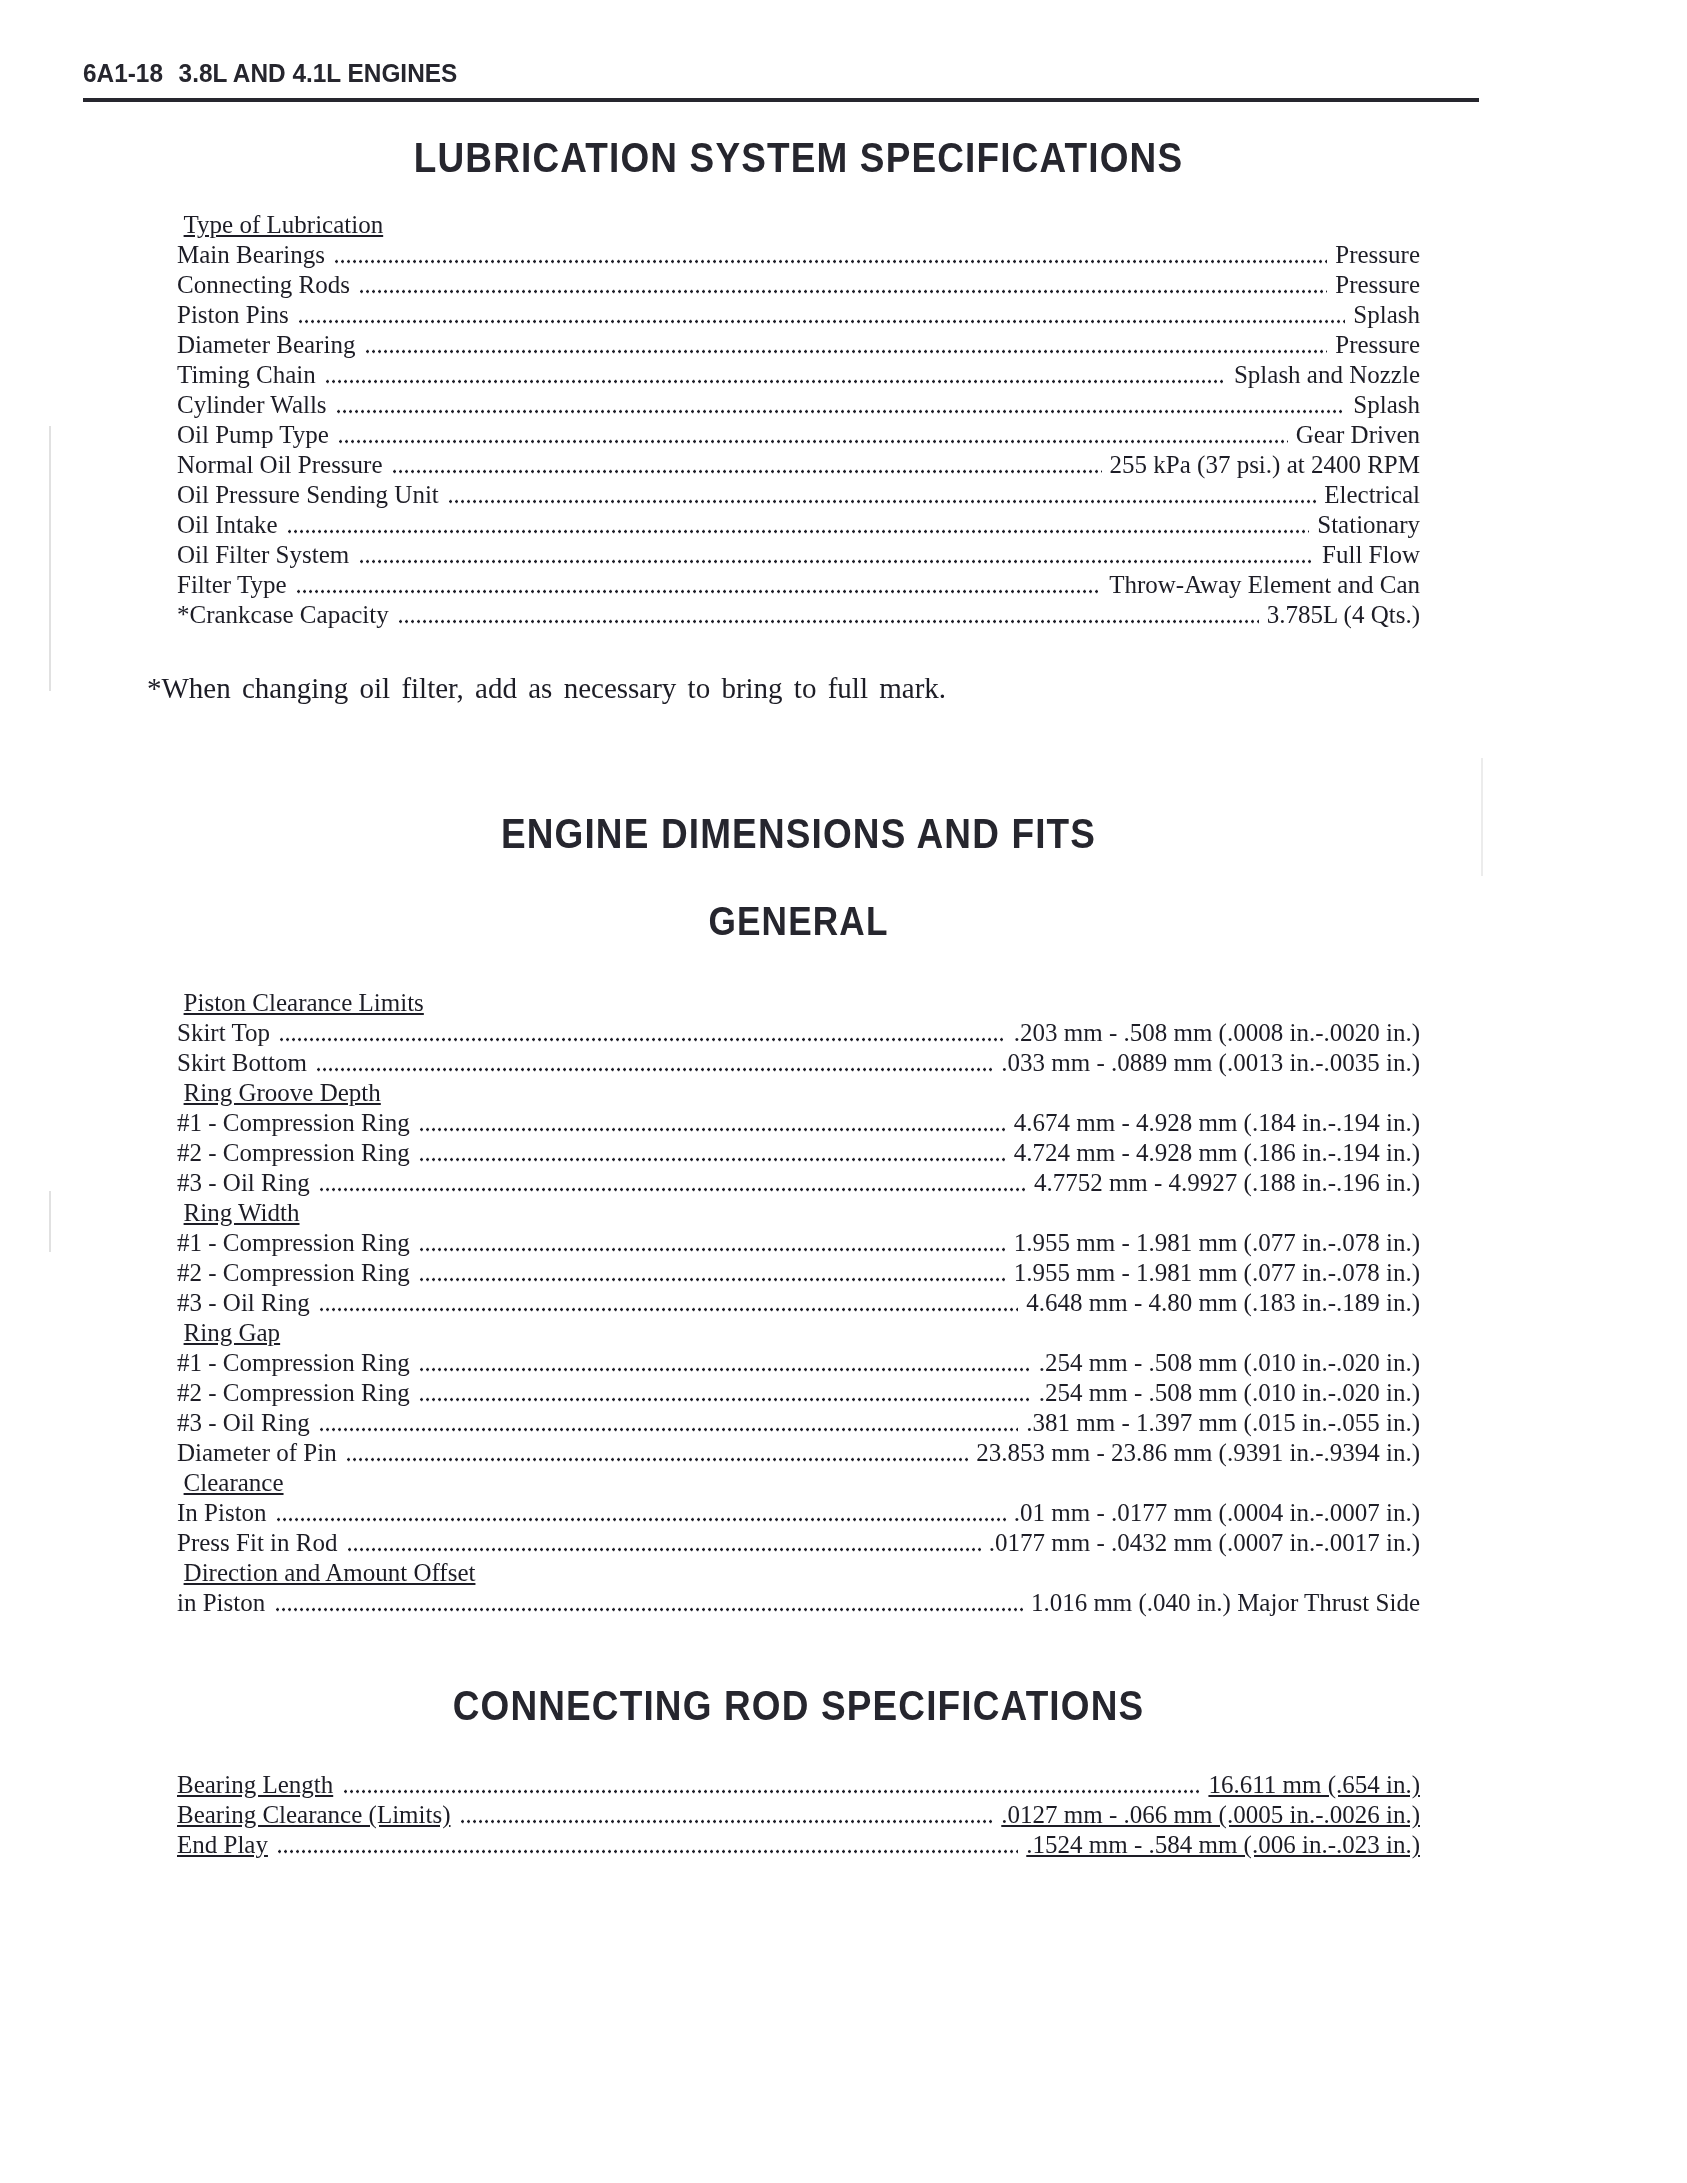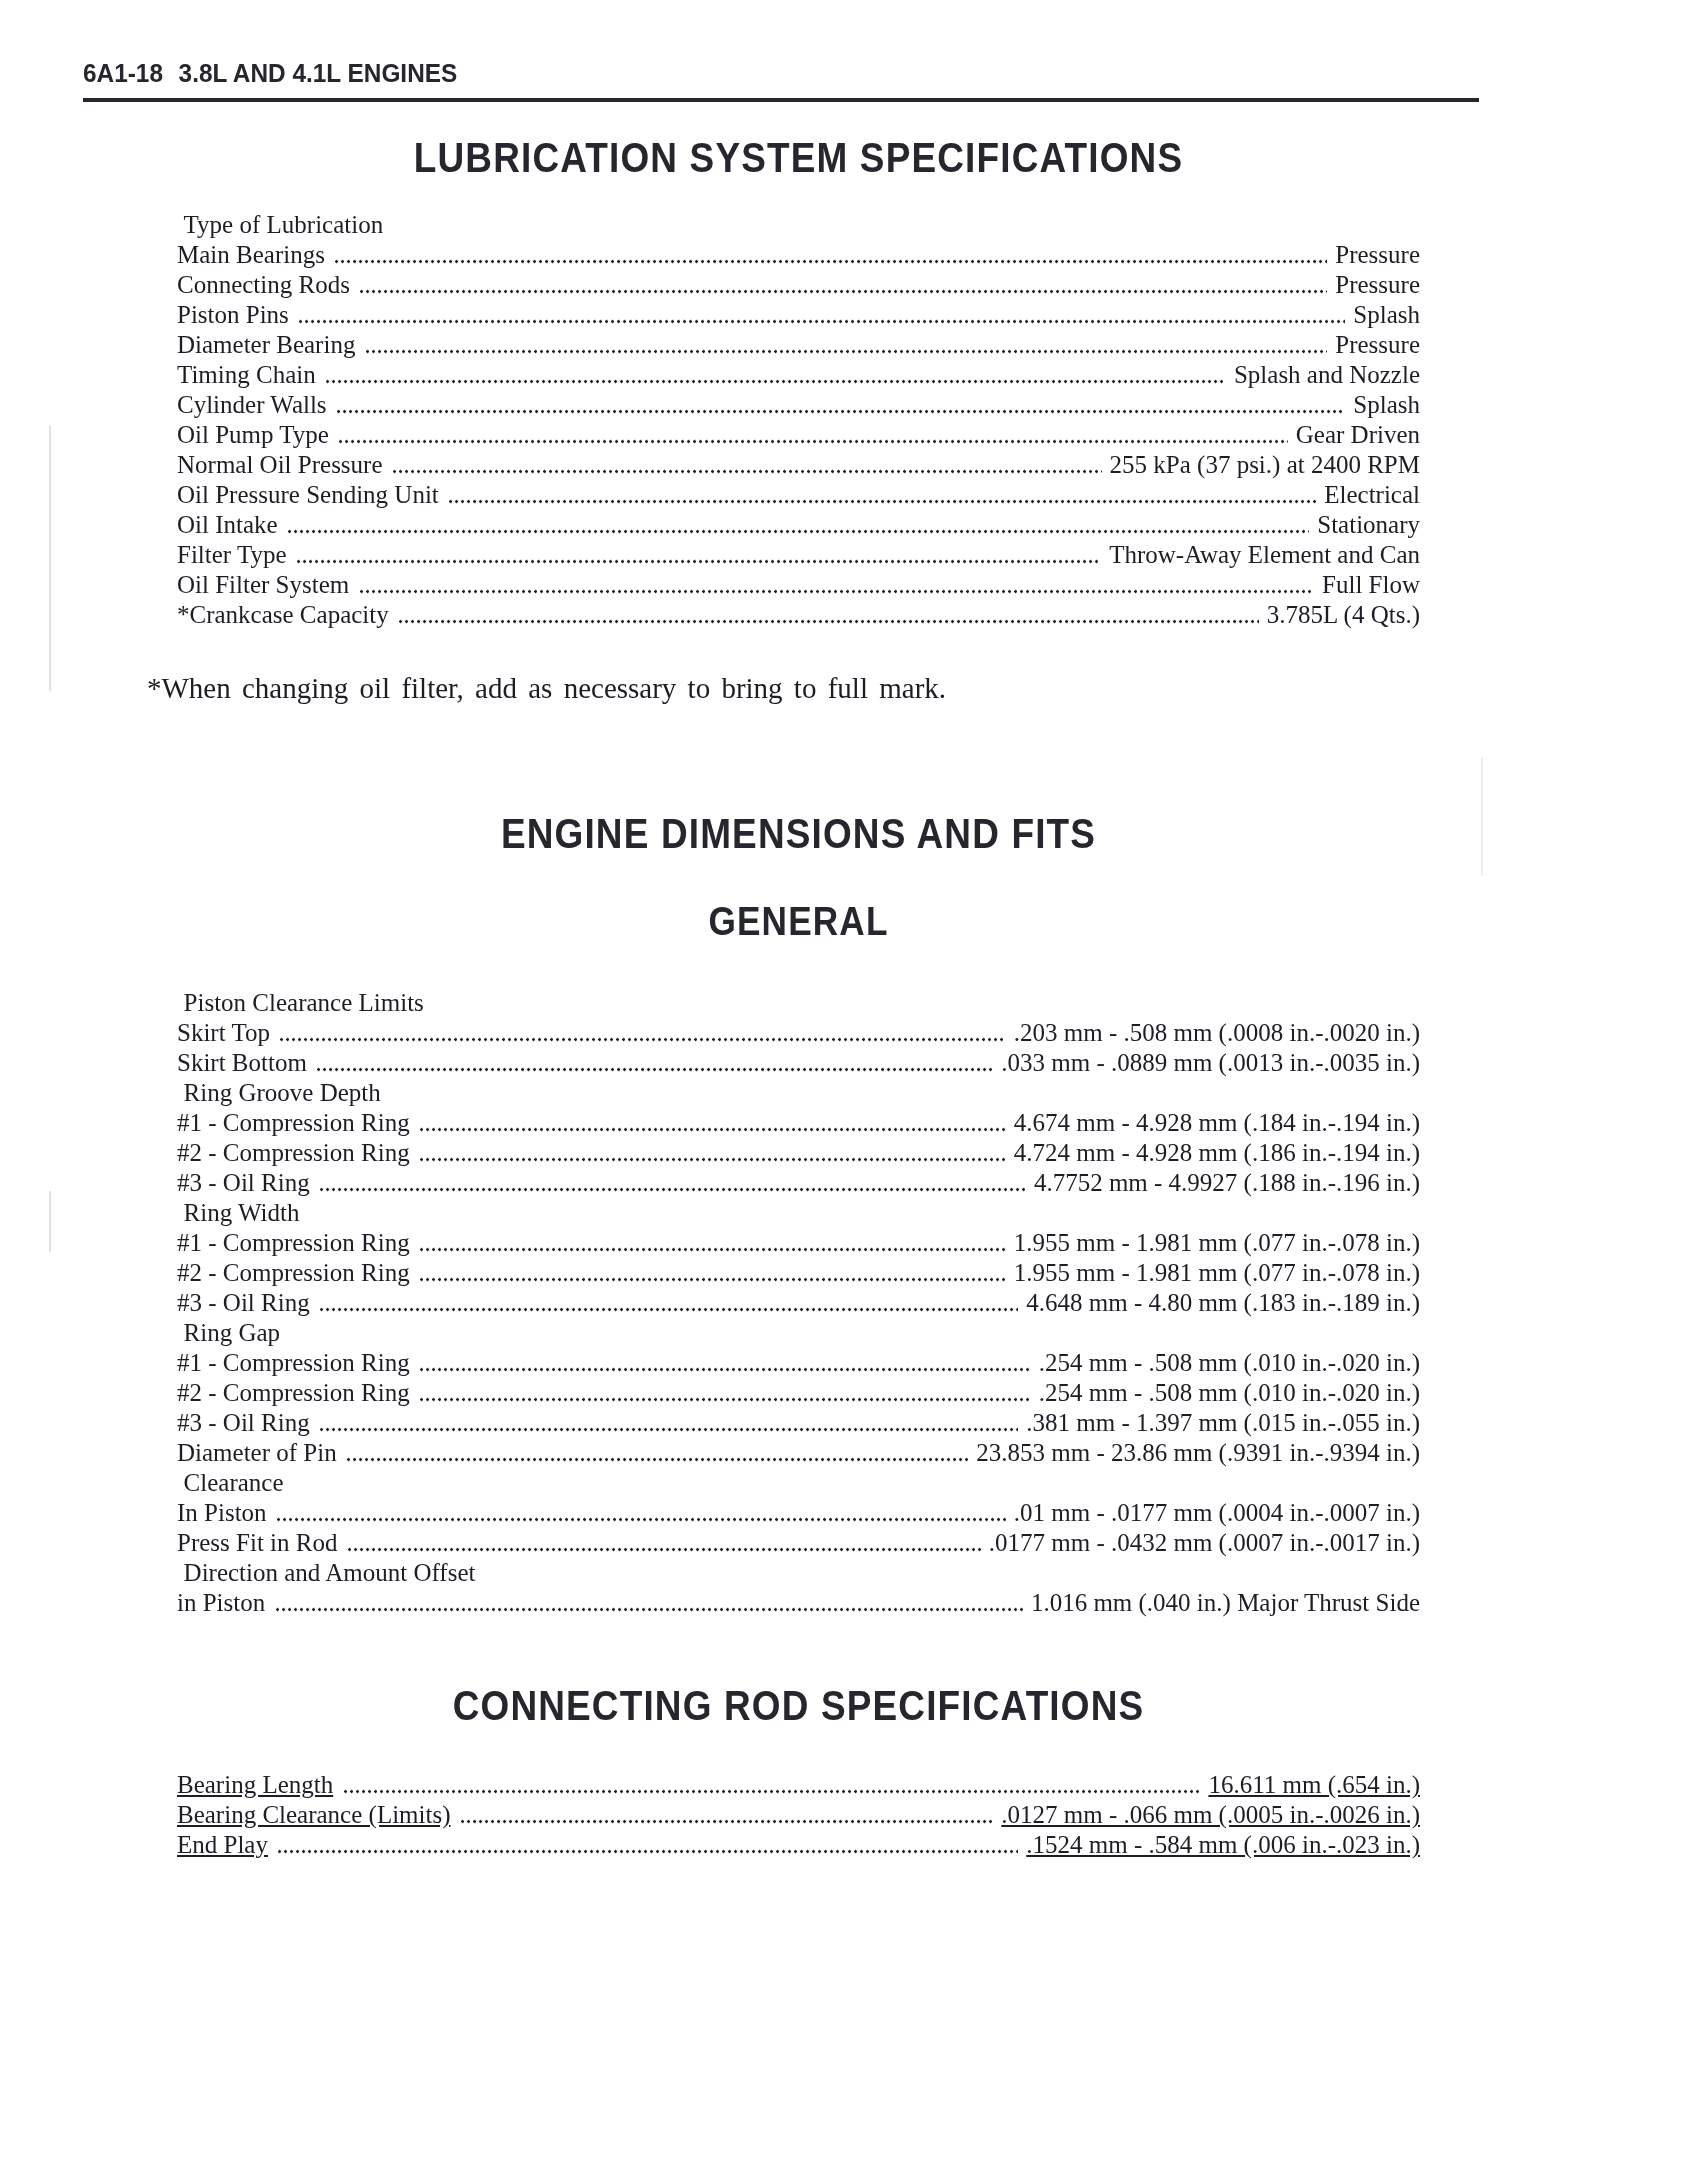--- a/index.html
+++ b/index.html
@@ -76,21 +76,21 @@
   .row .leader{
     flex:1 1 auto;
     align-self:flex-end;
     height:6.6px;
     margin:0 8px 5.3px 9.3px;
     background-image:radial-gradient(circle at 2.6px 3.3px, var(--ink) 1.2px, transparent 1.6px);
     background-size:6px 6.6px;
     background-repeat:repeat-x;
   }
   .row .value{white-space:nowrap;text-align:right;}
-  .row--header .label{padding-left:6.6px;}
+  .row--header .label{padding-left:6.6px;text-decoration:underline;}
 
   .footnote{
     margin:42px 0 0 -30px;
     font-size:29px;
     word-spacing:4px;
     color:var(--ink);
   }
 
   
   .scan-line{position:absolute;background:var(--artifact);opacity:.55;}
@@ -173,29 +173,29 @@
           <span class="value">Electrical</span>
         </div>
 
         <div class="row row--spec">
           <span class="label">Oil Intake</span>
           <span class="leader"></span>
           <span class="value">Stationary</span>
         </div>
 
         <div class="row row--spec">
+          <span class="label">Oil Filter System</span>
+          <span class="leader"></span>
+          <span class="value">Full Flow</span>
+        </div>
+
+        <div class="row row--spec">
           <span class="label">Filter Type</span>
           <span class="leader"></span>
           <span class="value">Throw-Away Element and Can</span>
-        </div>
-
-        <div class="row row--spec">
-          <span class="label">Oil Filter System</span>
-          <span class="leader"></span>
-          <span class="value">Full Flow</span>
         </div>
 
         <div class="row row--spec">
           <span class="label">*Crankcase Capacity</span>
           <span class="leader"></span>
           <span class="value">3.785L (4 Qts.)</span>
         </div>
       </section>
 
     <p class="footnote">*When changing oil filter, add as necessary to bring to full mark.</p>

